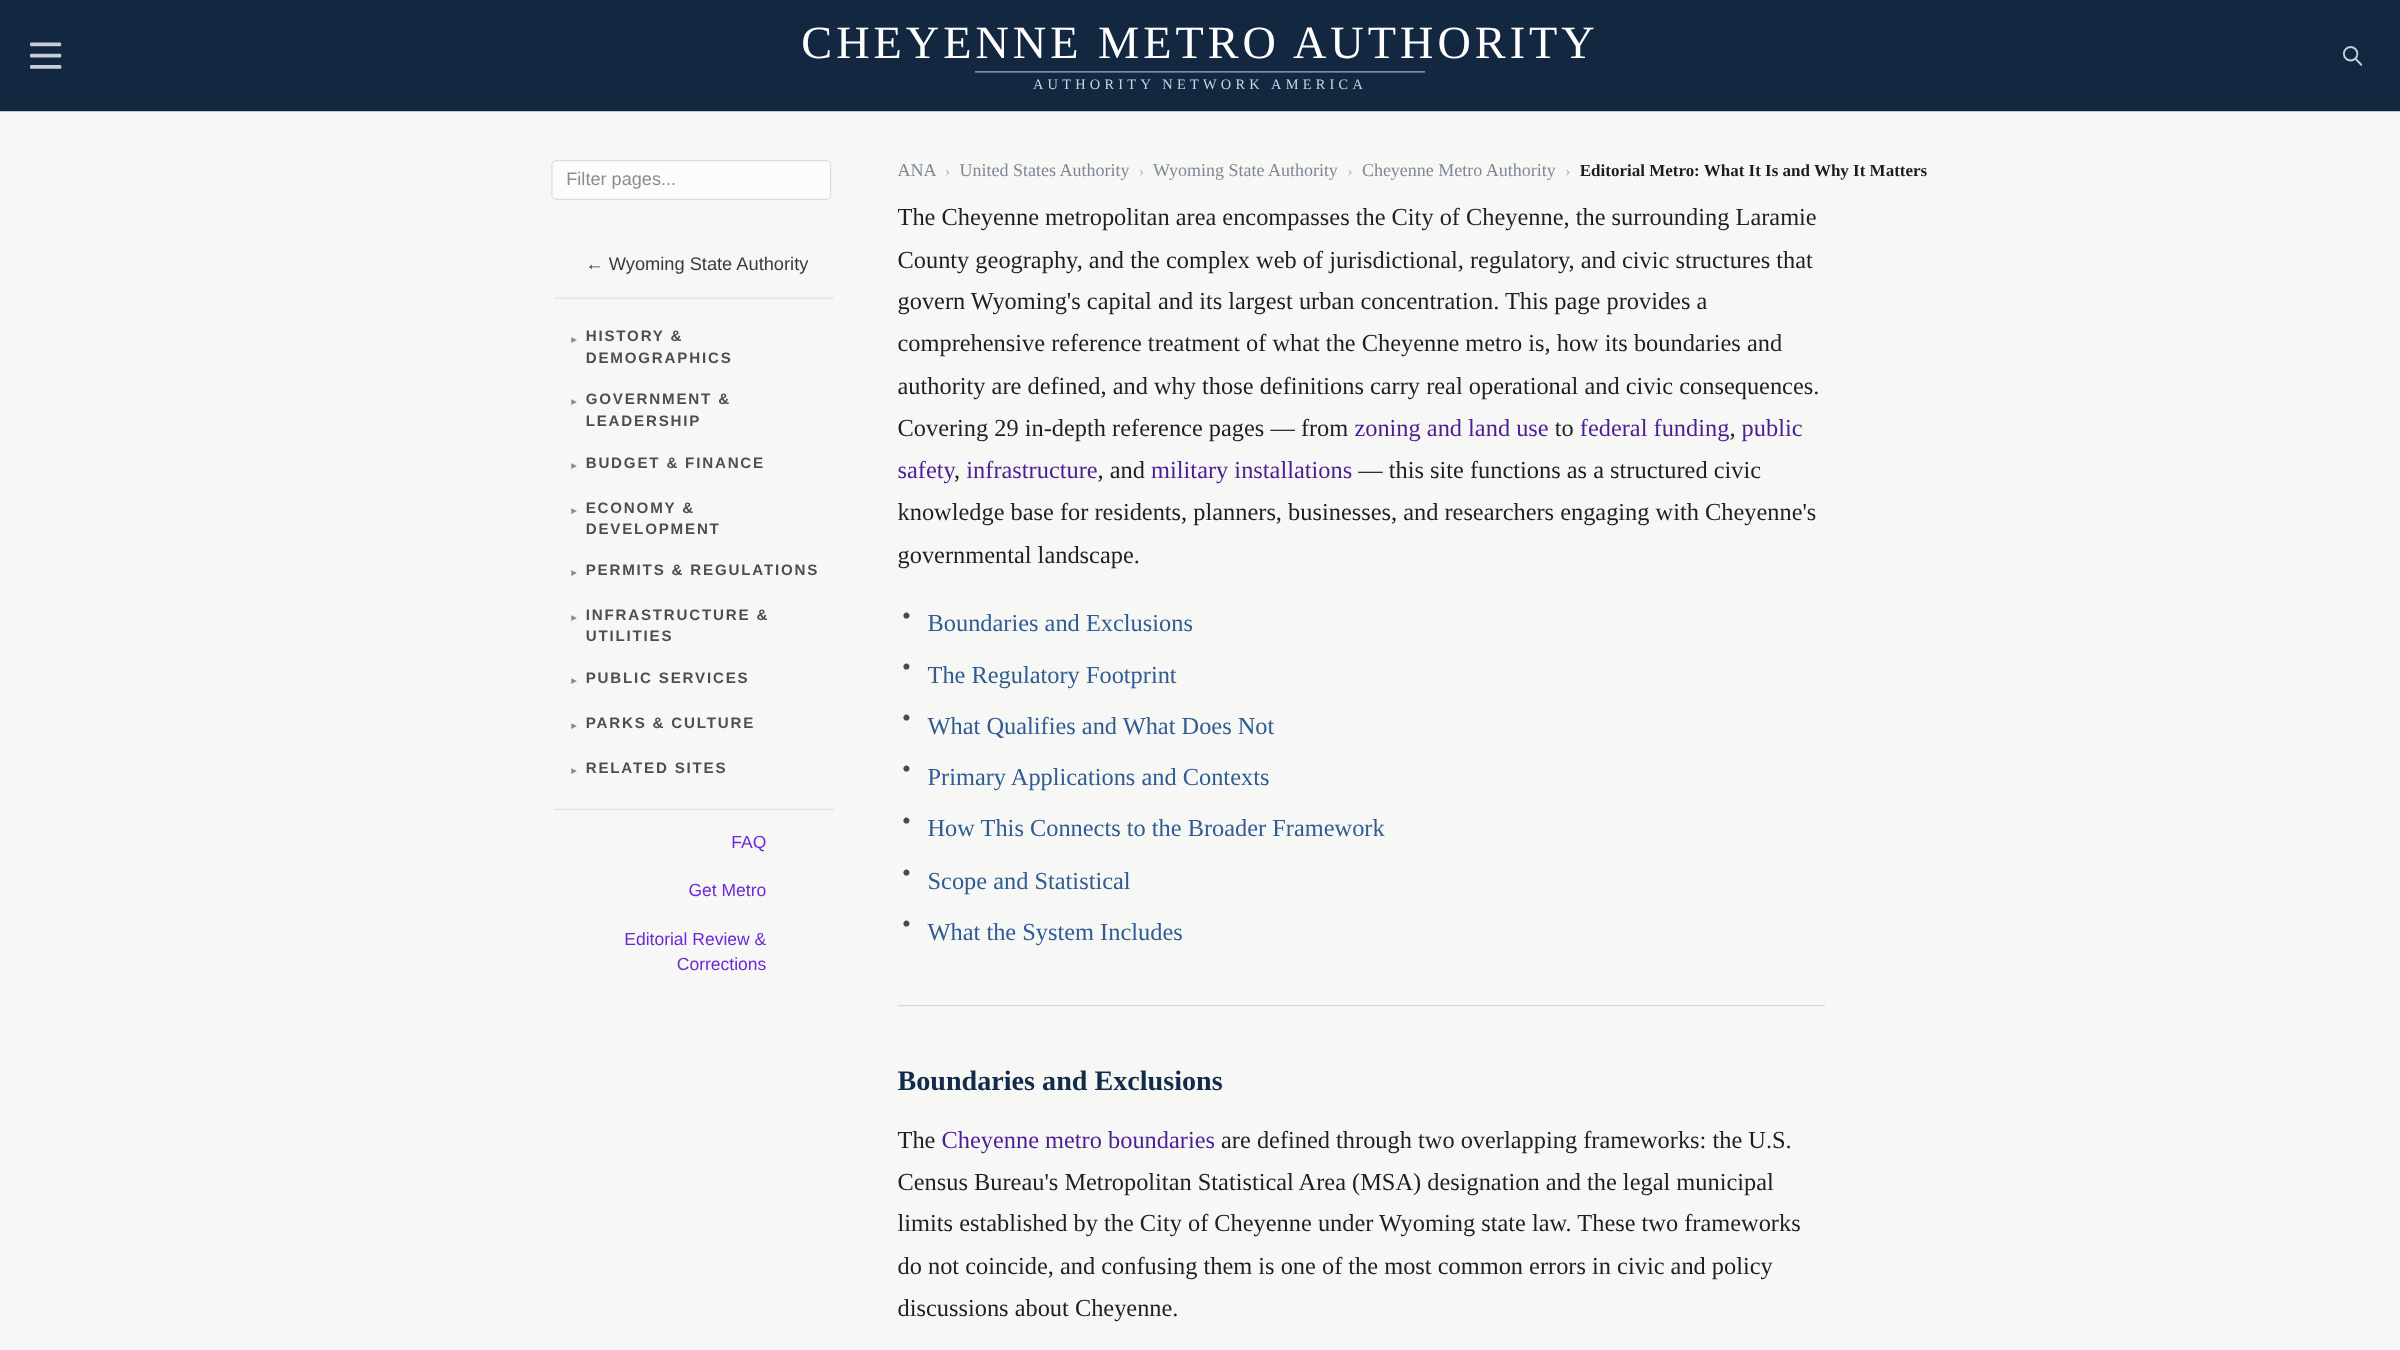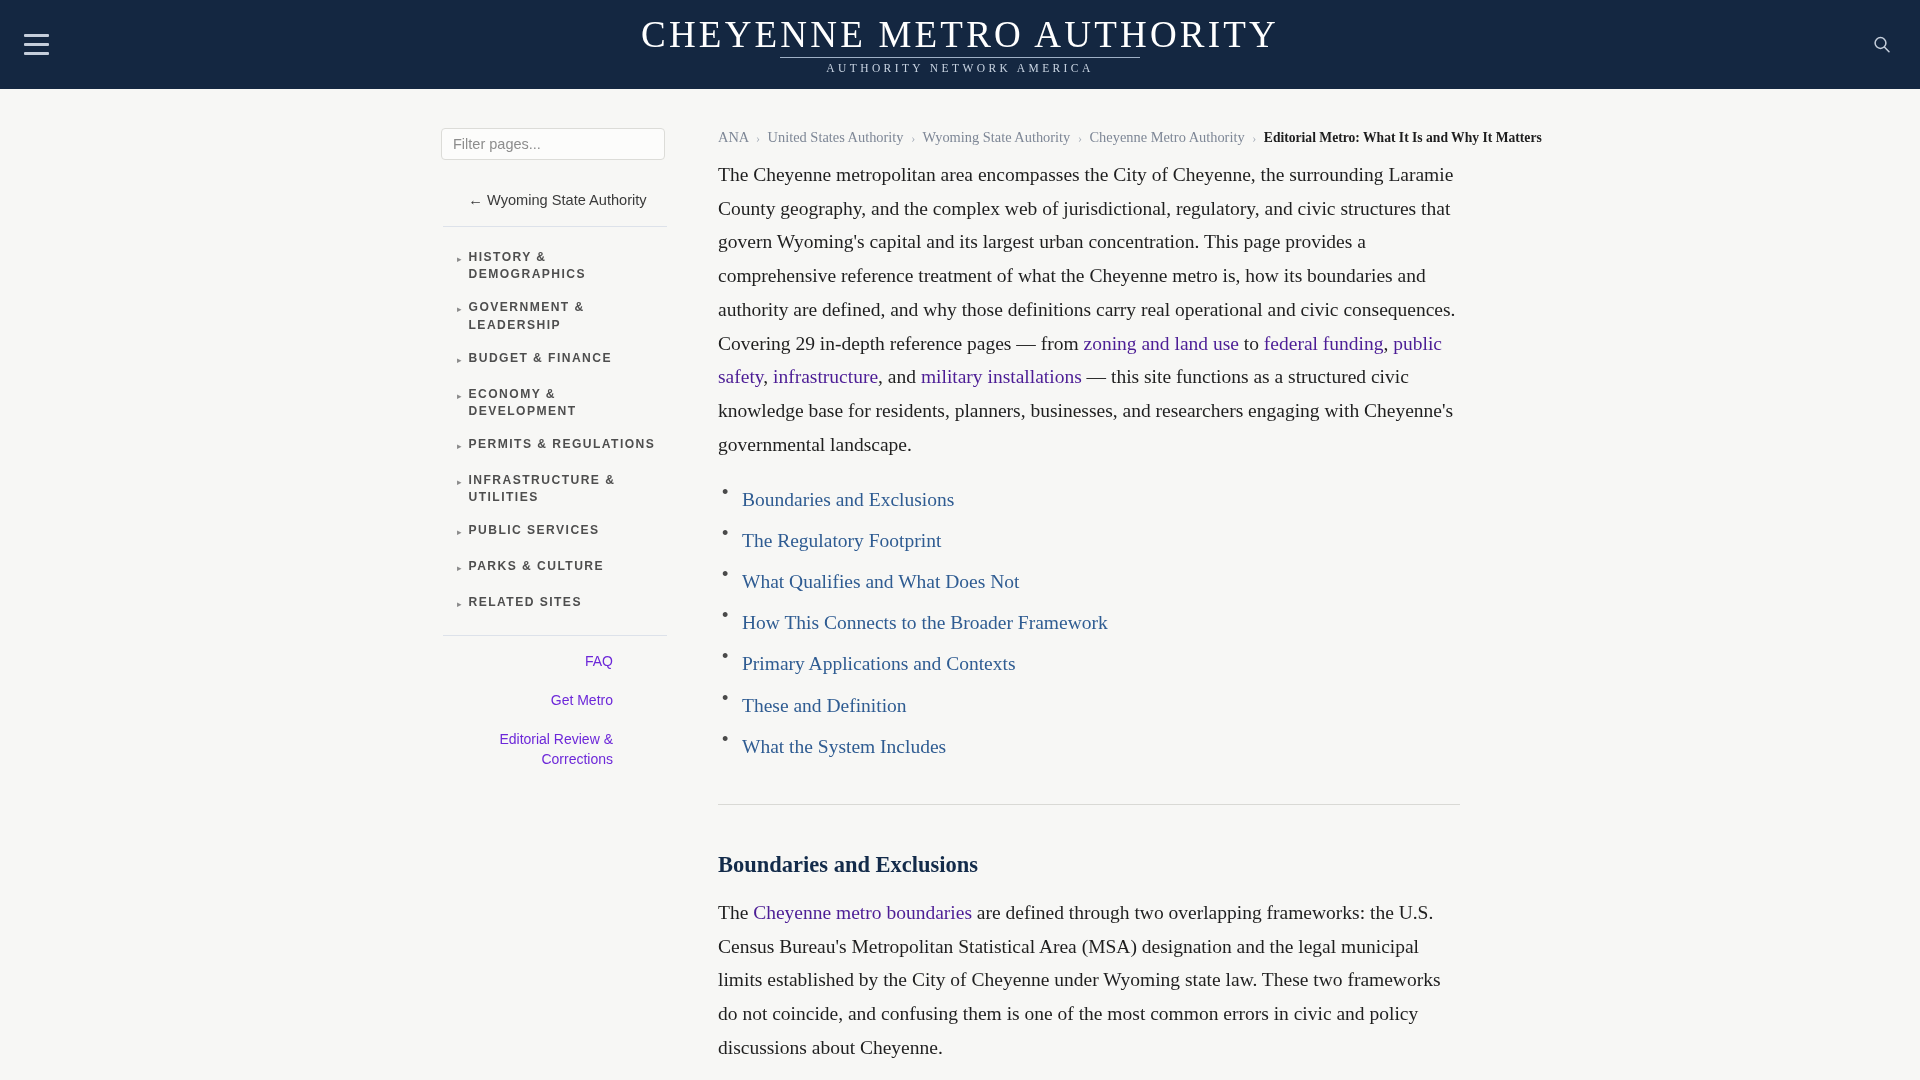--- a/index.html
+++ b/index.html
@@ -103,21 +103,21 @@
     background: #fcfcfb;
     border: 1px solid #dcdcd8;
     border-radius: 4px;
     outline: none;
   }
   #filter-input::placeholder { color: #8d8d8d; }
 
   #back-link {
     display: block;
     text-align: center;
-    margin: 32px 0 0 0;
+    margin: 44px 0 0 0;
     padding-bottom: 18px;
     font-size: 14.6px;
     color: #3a3a3a;
     text-decoration: none;
     cursor: pointer;
   }
   #nav-divider-top {
     height: 1px;
     background: #dde2ea;
     width: 224px;
@@ -354,23 +354,23 @@
       <span class="bc-sep">›</span>
       <span class="bc-current">Editorial Metro: What It Is and Why It Matters</span>
     </div>
 
     <p class="body-para"><span>The Cheyenne metropolitan area encompasses the City of Cheyenne, the surrounding Laramie County geography, and the complex web of jurisdictional, regulatory, and civic structures that govern Wyoming's capital and its largest urban concentration. This page provides a comprehensive reference treatment of what the Cheyenne metro is, how its boundaries and authority are defined, and why those definitions carry real operational and civic consequences. Covering 29 in-depth reference pages — from </span><a class="inline-link" href="#">zoning and land use</a><span> to </span><a class="inline-link" href="#">federal funding</a><span>, </span><a class="inline-link" href="#">public safety</a><span>, </span><a class="inline-link" href="#">infrastructure</a><span>, and </span><a class="inline-link" href="#">military installations</a><span> — this site functions as a structured civic knowledge base for residents, planners, businesses, and researchers engaging with Cheyenne's governmental landscape.</span></p>
 
     <ul id="toc-list">
       <li><a href="#">Boundaries and Exclusions</a></li>
       <li><a href="#">The Regulatory Footprint</a></li>
       <li><a href="#">What Qualifies and What Does Not</a></li>
+      <li><a href="#">Primary Applications and Contexts</a></li>
       <li><a href="#">How This Connects to the Broader Framework</a></li>
-      <li><a href="#">Primary Applications and Contexts</a></li>
-      <li><a href="#">These and Definition</a></li>
+      <li><a href="#">Scope and Statistical</a></li>
       <li><a href="#">What the System Includes</a></li>
     </ul>
 
     <div id="section-divider"></div>
 
     <h2 class="section-heading">Boundaries and Exclusions</h2>
 
     <p class="body-para"><span>The </span><a class="inline-link" href="#">Cheyenne metro boundaries</a><span> are defined through two overlapping frameworks: the U.S. Census Bureau's Metropolitan Statistical Area (MSA) designation and the legal municipal limits established by the City of Cheyenne under Wyoming state law. These two frameworks do not coincide, and confusing them is one of the most common errors in civic and policy discussions about Cheyenne.</span></p>
 
   </main>

